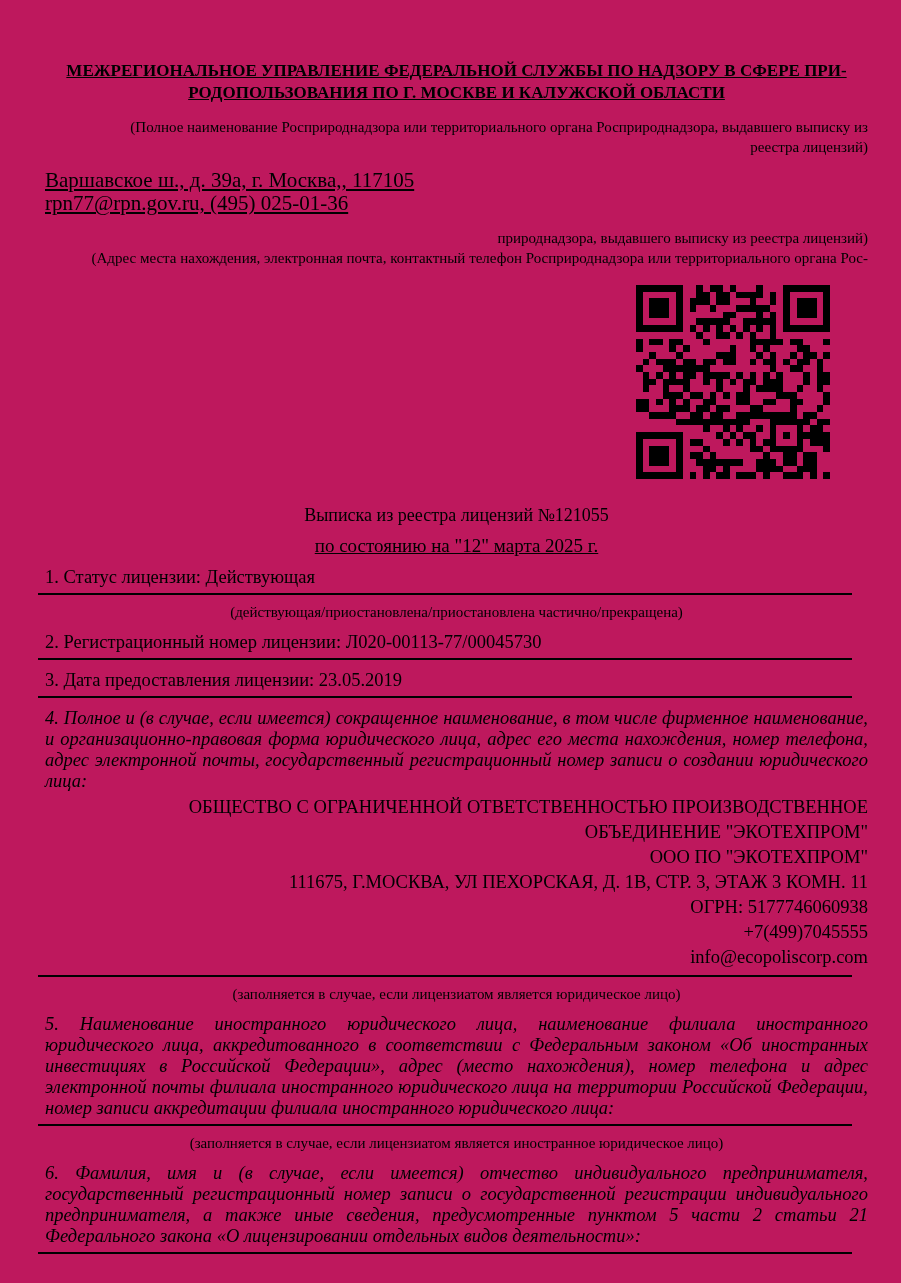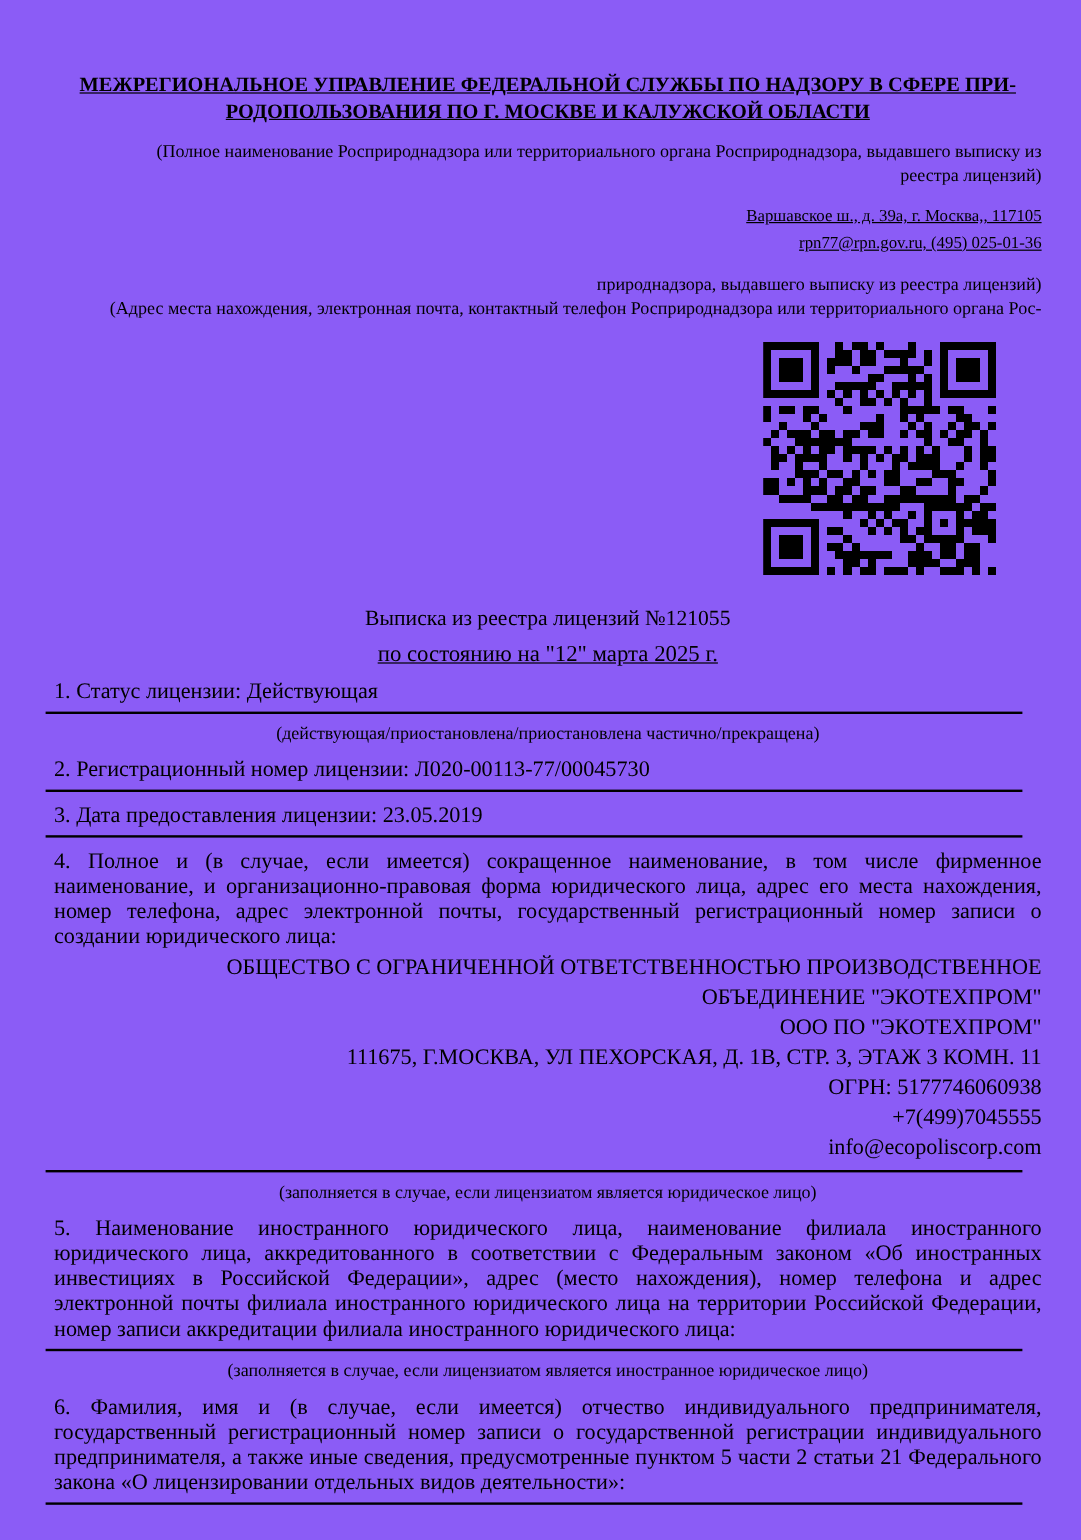--- a/index.html
+++ b/index.html
@@ -1,40 +1,40 @@
 <!DOCTYPE html>
 <html lang="ru"><head>
 <meta charset="utf-8">
 <style>
   html,body{margin:0;padding:0;background:#ffffff;}
   .page{
     position:relative;
     width:901px;height:1283px;
-    background:#8b5cf6;color:#000000;
+    background:#be185d;color:#000000;
     font-family:"Liberation Serif", serif;
     box-sizing:border-box;
     padding:60px 33px 0 45px;
     overflow:hidden;
   }
   .doc-head{text-align:center;font-weight:bold;font-size:17px;line-height:22px;}
   .doc-head .hline{display:block;white-space:nowrap;}
   .doc-head .hline span{text-decoration:underline;}
   .note{text-align:right;font-size:15px;line-height:20px;margin-top:13px;}
   .note .nline{display:block;}
-  .addr{text-align:right;font-size:14px;line-height:23px;margin-top:12px;}
+  .addr{text-align:left;font-size:21px;line-height:23px;margin-top:12px;}
   .addr .aline{display:block;}
   .addr .aline span{text-decoration:underline;}
   .qr-row{display:flex;justify-content:flex-end;padding-right:38px;margin-top:16px;}
   .qr-box{width:194px;height:196px;}
   .qr-box svg{display:block;width:194px;height:196px;shape-rendering:crispEdges;}
   .title{text-align:center;font-size:18px;line-height:22px;margin-top:24px;}
   .subtitle{text-align:center;font-size:19px;line-height:22px;margin-top:9px;}
   .subtitle span{text-decoration:underline;}
   .item{font-size:18.5px;line-height:21px;margin-top:10px;}
-  .para{text-align:justify;}
+  .para{text-align:justify;font-style:italic;}
   .values{font-size:18.5px;line-height:25px;padding-left:10px;margin-top:3px;}
   .values .vline{display:block;text-align:right;}
   .rule{border-top:2px solid #000;width:814px;margin-left:-7px;margin-top:5px;height:0;}
   .sec-note{text-align:center;font-size:15px;line-height:20px;margin-top:7px;}
 </style>
 </head>
 <body>
 
 <div class="page">
 

